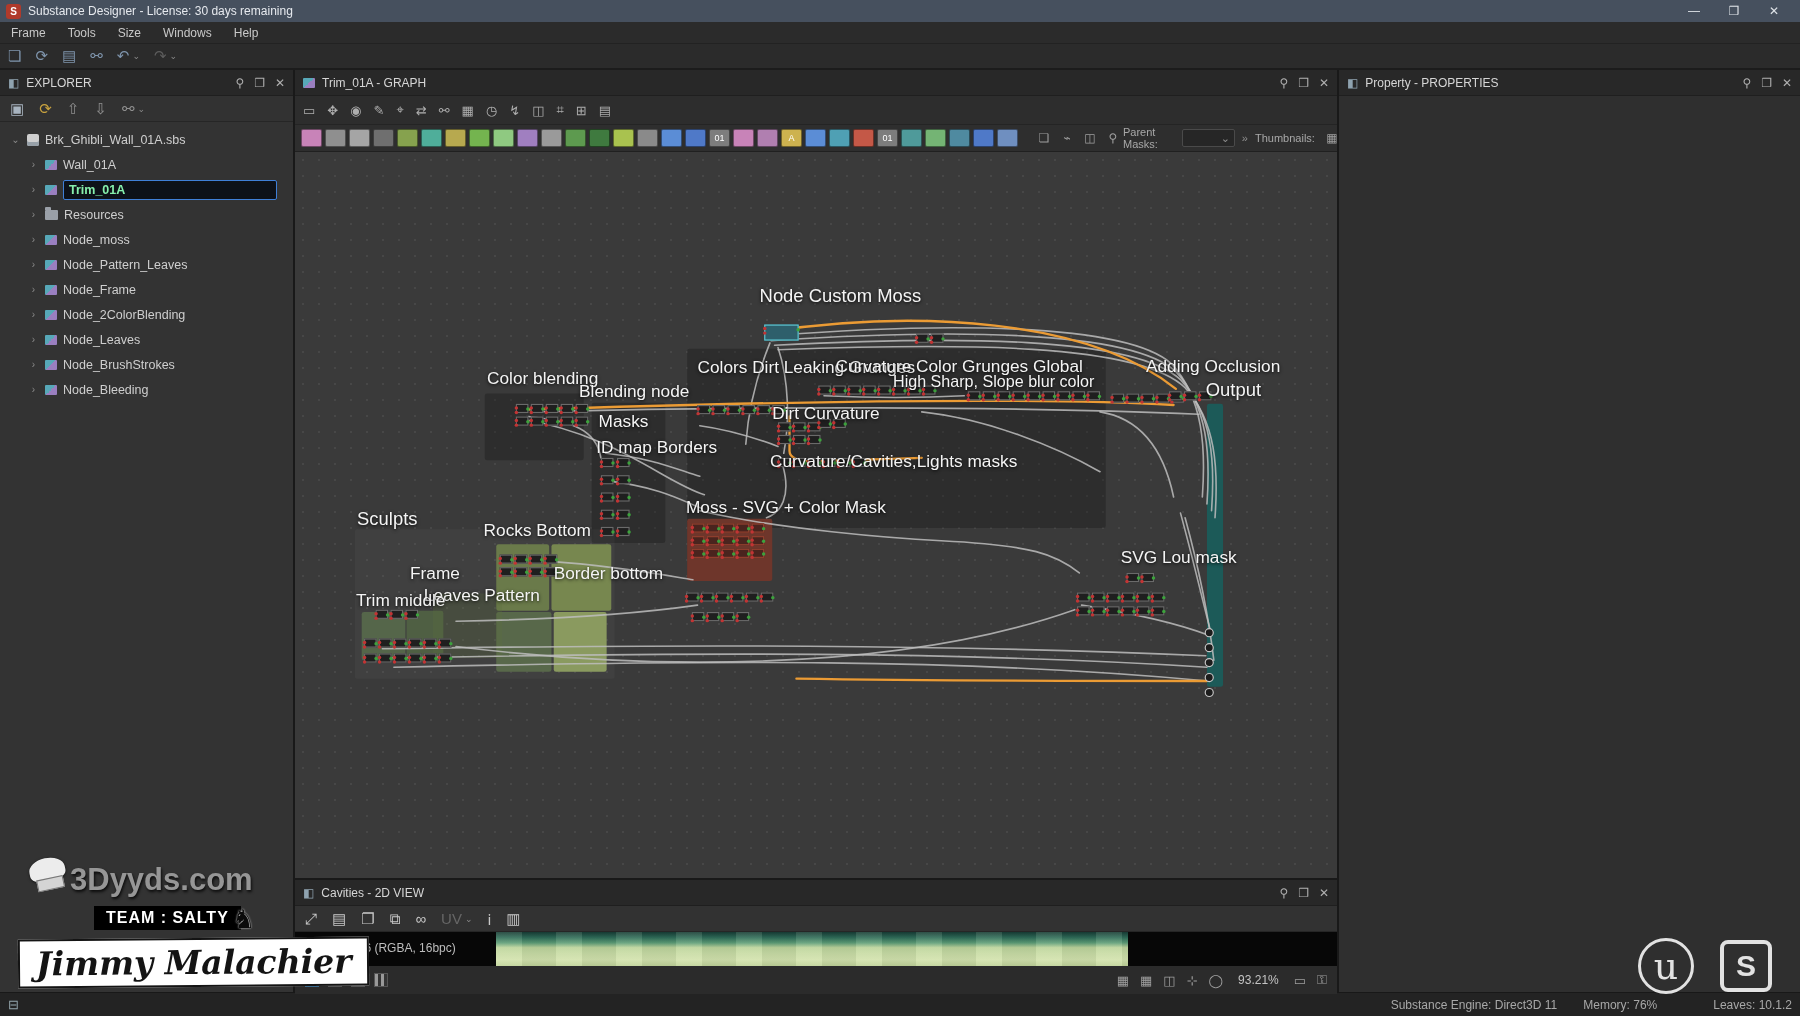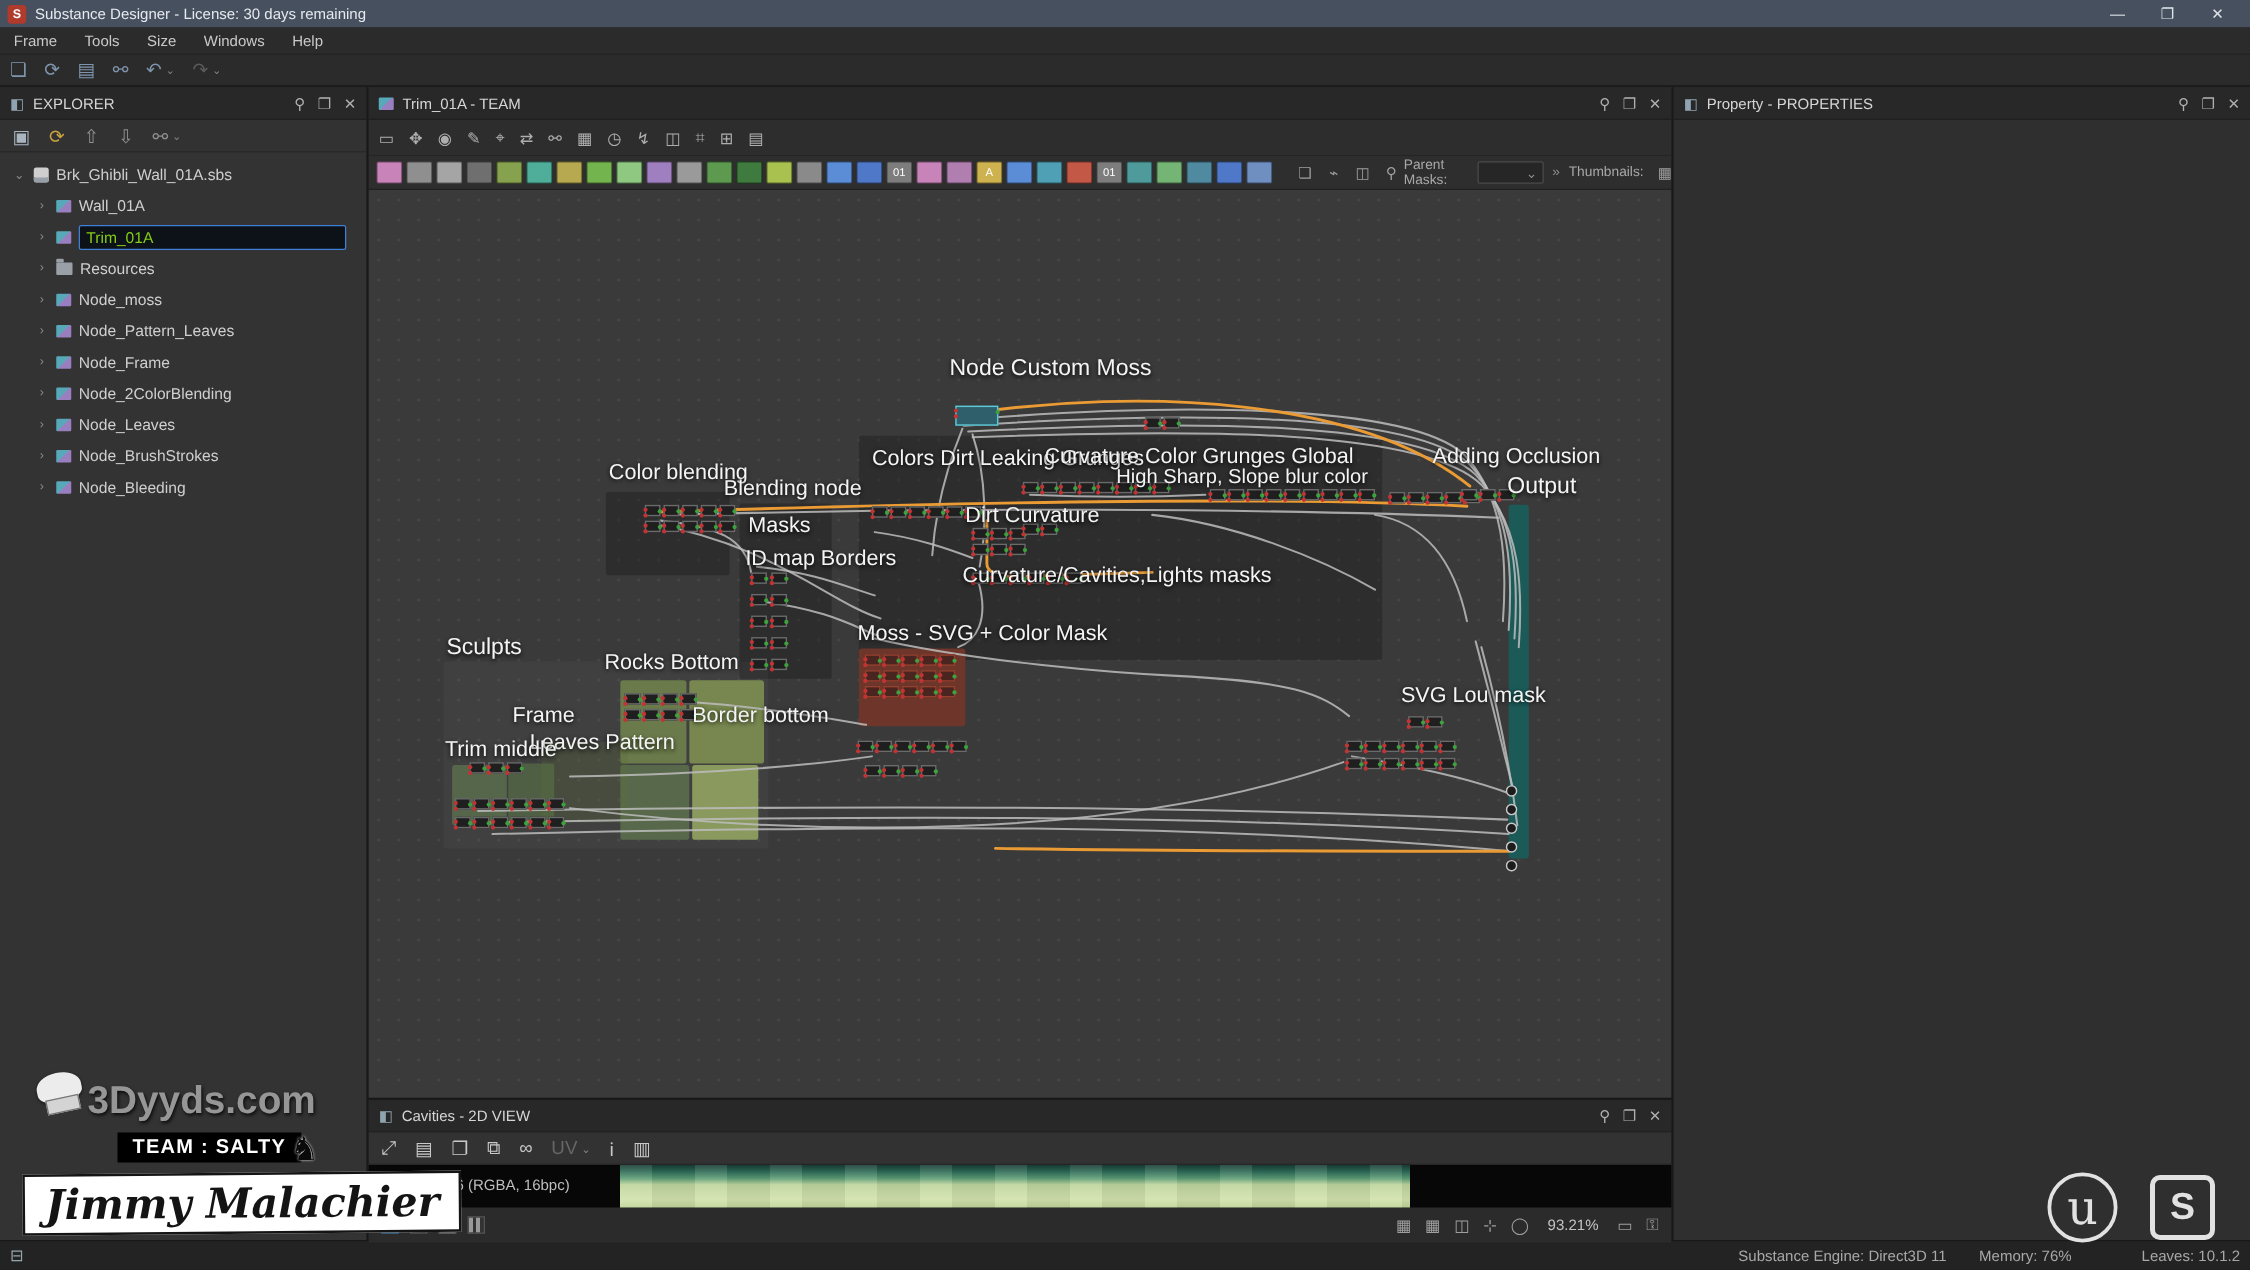--- a/index.html
+++ b/index.html
@@ -42,21 +42,21 @@
   .tree-row { height:25px; display:flex; align-items:center; gap:6px; font-size:12.5px; color:#cfcfcf; }
   .chev { width:11px; text-align:center; color:#8a8a8a; font-size:10px; flex:none; }
   .ic-package { width:12px; height:12px; background:#cfcfcf; border-radius:2px;
     box-shadow:inset 0 -4px 0 #97a0a8; flex:none; }
   .ic-graph { width:12px; height:10px; border-radius:1px; flex:none;
     background:linear-gradient(135deg,#57a8b8 0 50%,#9a7fc0 50% 100%); }
   .ic-folder { width:13px; height:10px; background:#9aa0a8; border-radius:1px; position:relative; flex:none; }
   .ic-folder::before { content:""; position:absolute; top:-3px; left:0; width:6px; height:3px;
     background:#9aa0a8; border-radius:1px 1px 0 0; }
   .rename { width:214px; height:20px; background:#0d1118; border:1px solid #3f7fd6; border-radius:2px;
-    color:#84cc16; display:flex; align-items:center; padding:0 5px; font-size:12.5px; }
+    color:#86efac; display:flex; align-items:center; padding:0 5px; font-size:12.5px;font-weight:bold; }
 
   
   .graphp { height:808px; flex:none; }
   .gtb1 { height:29px; background:#2d2d2d; border-bottom:1px solid #242424;
     display:flex; align-items:center; padding:0 8px; gap:12px; flex:none; }
   .gtool { color:#aeaeae; font-size:13px; }
   .gtb2 { height:27px; background:#2e2e2e; border-bottom:1px solid #202020;
     display:flex; align-items:center; padding:0 6px; flex:none; }
   #palette { display:flex; gap:3px; align-items:center; flex:1; }
   .pal { width:21px; height:18px; border-radius:2px; border:1px solid rgba(0,0,0,.45);
@@ -243,21 +243,21 @@
           <span class="ic-graph"></span>
           <span>Node_Bleeding</span>
         </div>
       </div>
   </div>
 
   <div class="center">
     <div class="panel graphp">
       <div class="panel-head">
         <span class="ph-icon ic-graph"></span>
-        <span class="ph-title">Trim_01A - TEAM</span>
+        <span class="ph-title">Trim_01A - GRAPH</span>
         <span class="ph-actions">
             <span>⚲</span>
             <span>❐</span>
             <span>✕</span>
           </span>
       </div>
       <div class="gtb1" id="gtools">
           <span class="gtool">▭</span>
           <span class="gtool">✥</span>
           <span class="gtool">◉</span>

